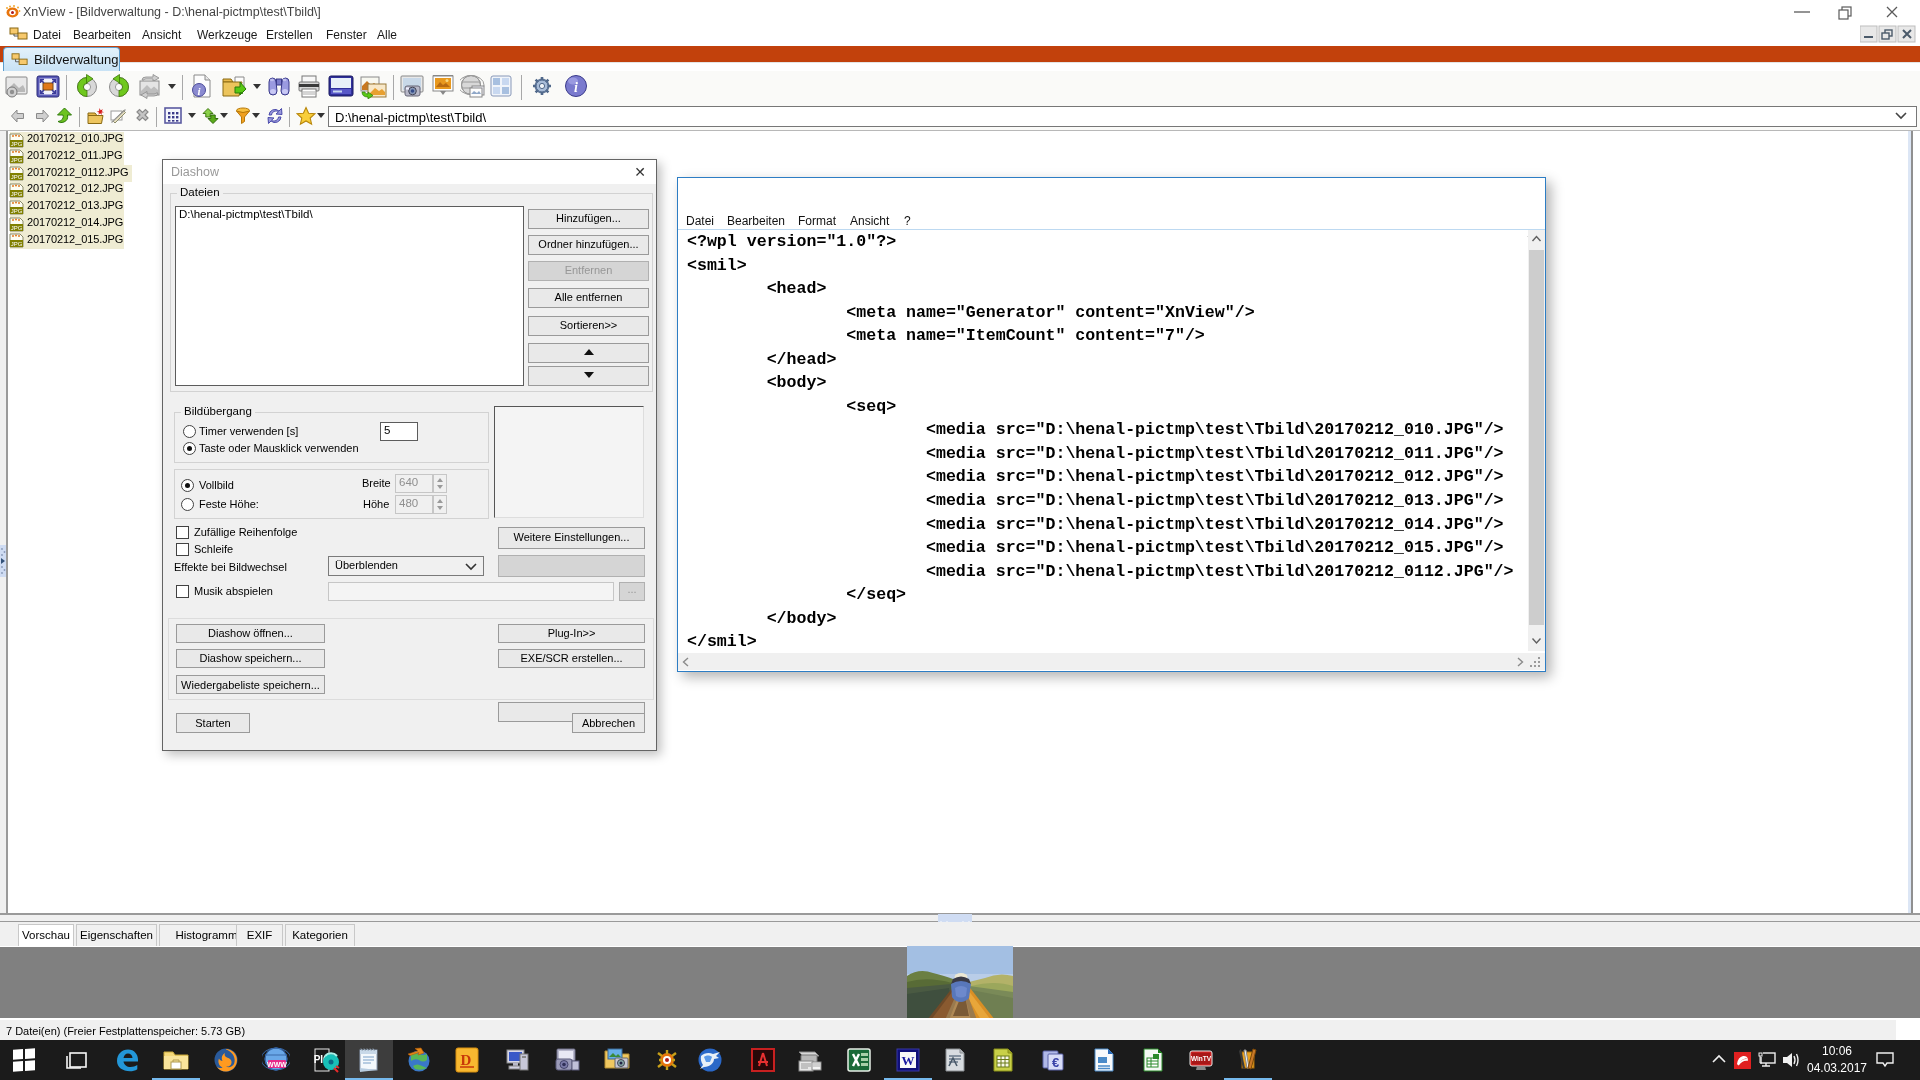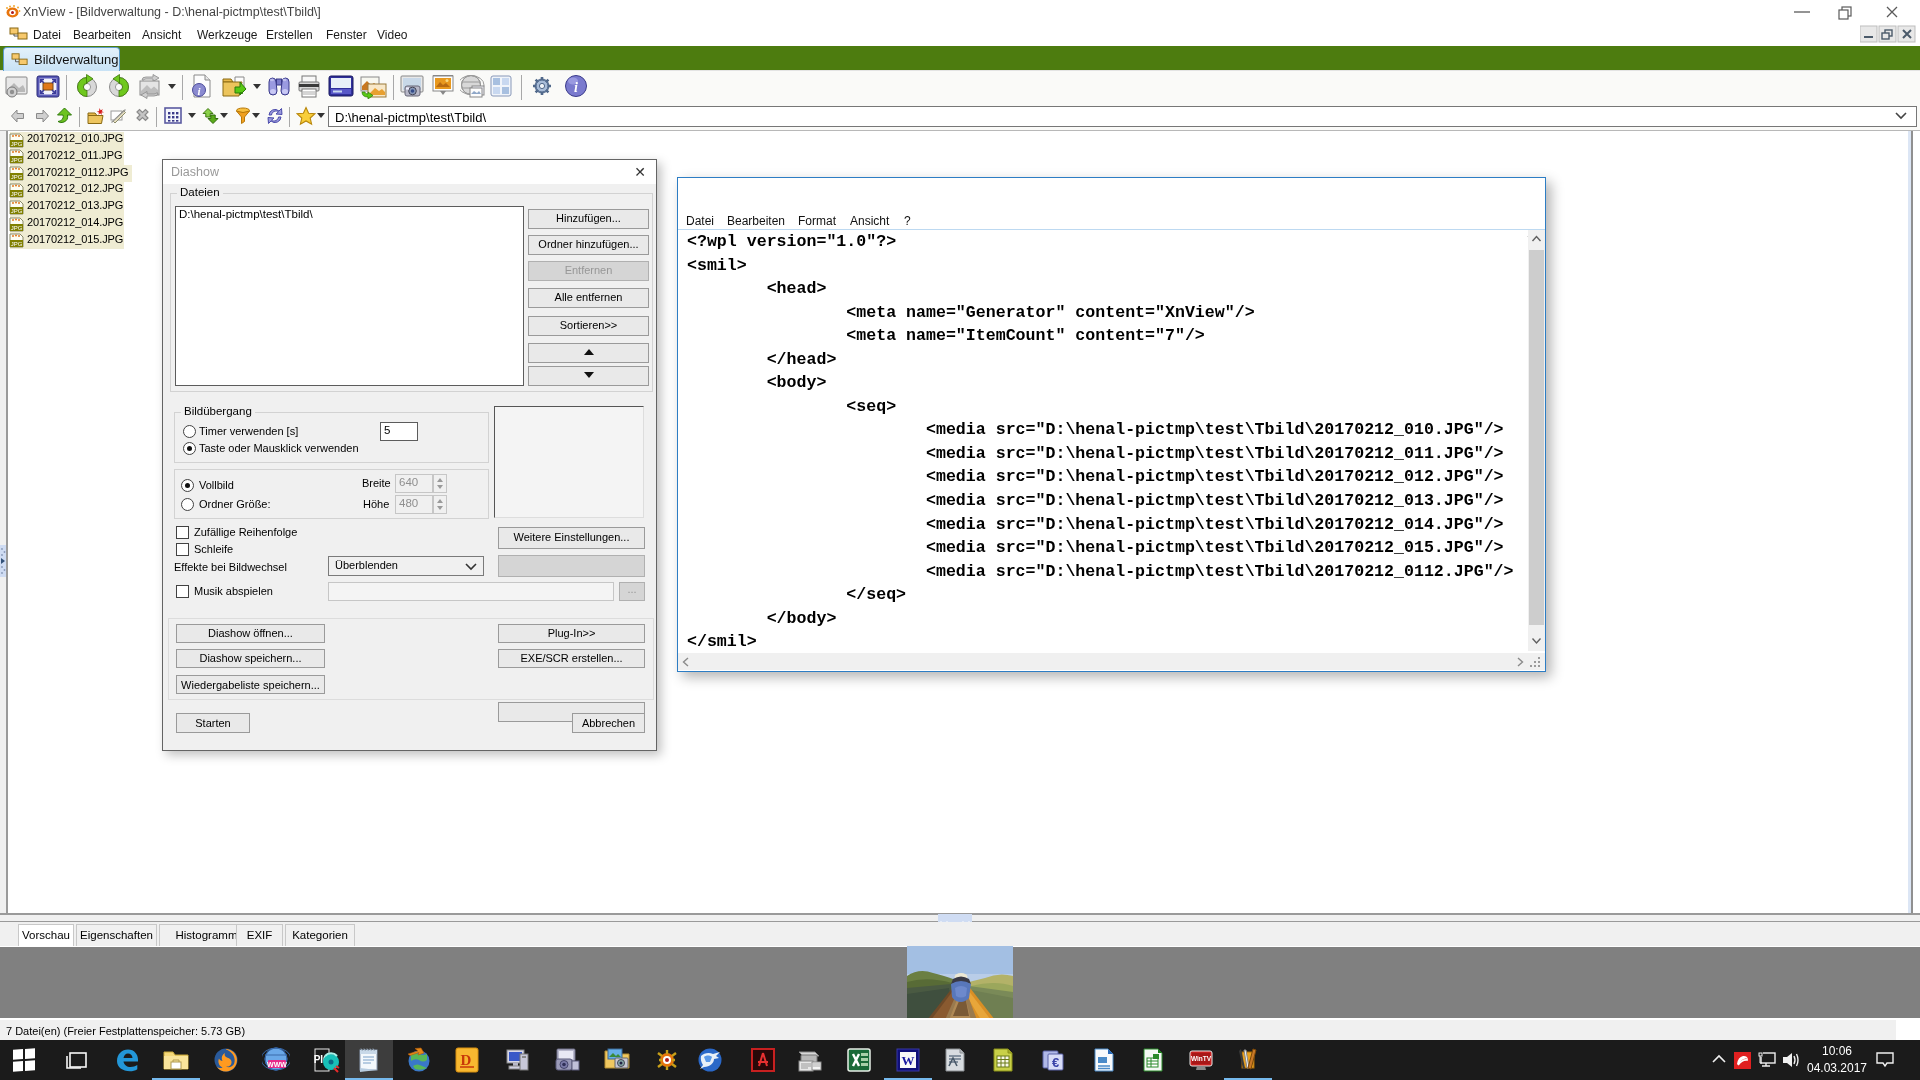--- a/index.html
+++ b/index.html
@@ -3,21 +3,21 @@
 <meta charset="utf-8">
 <style>
 * { margin:0; padding:0; box-sizing:border-box; }
 html,body { width:1920px; height:1080px; overflow:hidden; background:#fff;
   font-family:"Liberation Sans", sans-serif; }
 .abs { position:absolute; }
 #titlebar { position:absolute; left:0; top:0; width:1920px; height:24px; background:#ffffff; }
 #titlebar .ttext { position:absolute; left:23px; top:5px; font-size:12.5px; color:#444; }
 #menubar { position:absolute; left:0; top:24px; width:1920px; height:22px; background:#ffffff; }
 #menubar .mi { position:absolute; top:4px; font-size:12px; color:#1a1a1a; }
-#tabrow { position:absolute; left:0; top:46px; width:1920px; height:25px; background:#4d7c0f; border-bottom:1px solid #e4e4e4;}
+#tabrow { position:absolute; left:0; top:46px; width:1920px; height:17px; background:#c2410c; border-bottom:1px solid #e4e4e4;}
 #activetab { position:absolute; left:3px; top:1px; width:117px; height:24px;
   background:linear-gradient(#e3f1fb,#c8e2f5); border:1px solid #5c9ccc; border-bottom:none;
   border-radius:4px 4px 0 0; }
 #activetab span { position:absolute; left:30px; top:4px; font-size:13px; color:#111; }
 #toolbar1 { position:absolute; left:0; top:71px; width:1920px; height:33px; background:#fafaf8; }
 #toolbar2 { position:absolute; left:0; top:104px; width:1920px; height:27px; background:#fafaf8; border-bottom:1px solid #b8b8b8;}
 .sep1 { position:absolute; top:4px; width:1px; height:25px; background:#a8a8a8; }
 .sep2 { position:absolute; top:3px; width:1px; height:20px; background:#a8a8a8; }
 .dd { position:absolute; width:0; height:0; border-left:4px solid transparent; border-right:4px solid transparent; border-top:5px solid #333; }
 #addrfield { position:absolute; left:328px; top:2px; width:1589px; height:21px; background:#fff; border:1px solid #777; }
@@ -104,21 +104,21 @@
     <rect x="1" y="2" width="8" height="6" fill="#f7c96d" stroke="#8a6914"></rect>
     <rect x="9" y="7" width="9" height="6" fill="#f7c96d" stroke="#8a6914"></rect>
     <path d="M5 8 V10 H9" stroke="#555" fill="none"></path>
   </svg>
   <span class="mi" style="left:33px">Datei</span>
   <span class="mi" style="left:73px">Bearbeiten</span>
   <span class="mi" style="left:142px">Ansicht</span>
   <span class="mi" style="left:197px">Werkzeuge</span>
   <span class="mi" style="left:266px">Erstellen</span>
   <span class="mi" style="left:326px">Fenster</span>
-  <span class="mi" style="left:377px">Video</span>
+  <span class="mi" style="left:377px">Alle</span>
 
   <svg class="abs" style="left:1860px;top:1px" width="58" height="18" viewBox="0 0 58 18">
     <rect x="0" y="1" width="17" height="16" fill="#e8e8e8" stroke="#bdbdbd"></rect>
     <rect x="19" y="1" width="17" height="16" fill="#e8e8e8" stroke="#bdbdbd"></rect>
     <rect x="38" y="1" width="17" height="16" fill="#e8e8e8" stroke="#bdbdbd"></rect>
     <path d="M4 12 H13" stroke="#4a5a6a" stroke-width="2"></path>
     <rect x="25" y="5" width="7" height="6" fill="none" stroke="#4a5a6a" stroke-width="1.4"></rect>
     <rect x="22" y="8" width="7" height="6" fill="#e8e8e8" stroke="#4a5a6a" stroke-width="1.4"></rect>
     <path d="M43 5 L51 13 M51 5 L43 13" stroke="#4a5a6a" stroke-width="2"></path>
   </svg>
@@ -706,21 +706,21 @@
 <div class="field" style="left:217px;top:262px;width:38px;height:19px;">5</div>
 <div class="radio on" style="left:20px;top:282px;"></div>
 <div class="lbl" style="left:36px;top:282px;">Taste oder Mausklick verwenden</div>
 <div class="grp" style="left:11px;top:309px;width:315px;height:50px;"></div>
 <div class="radio on" style="left:18px;top:319px;"></div>
 <div class="lbl" style="left:36px;top:319px;">Vollbild</div>
 <div class="lbl" style="left:199px;top:317px;">Breite</div>
 <div class="fieldd" style="left:232px;top:314px;width:38px;height:19px;">640</div>
 <div class="spin" style="left:270px;top:314px;"></div>
 <div class="radio" style="left:18px;top:338px;"></div>
-<div class="lbl" style="left:36px;top:338px;">Ordner Größe:</div>
+<div class="lbl" style="left:36px;top:338px;">Feste Höhe:</div>
 <div class="lbl" style="left:200px;top:338px;">Höhe</div>
 <div class="fieldd" style="left:232px;top:335px;width:38px;height:19px;">480</div>
 <div class="spin" style="left:270px;top:335px;"></div>
 <div style="position:absolute;left:331px;top:246px;width:150px;height:112px;background:#f4f4f4;border-top:1px solid #555;border-left:1px solid #555;border-right:1px solid #ddd;border-bottom:1px solid #ddd;"></div>
 <div class="check" style="left:13px;top:366px;"></div>
 <div class="lbl" style="left:31px;top:366px;">Zufällige Reihenfolge</div>
 <div class="check" style="left:13px;top:383px;"></div>
 <div class="lbl" style="left:31px;top:383px;">Schleife</div>
 <div class="lbl" style="left:11px;top:401px;">Effekte bei Bildwechsel</div>
 <div class="btn" style="left:165px;top:396px;width:156px;height:20px;text-align:left;padding:2px 0 0 6px;background:#f0f0f0;border-color:#7a7a7a;">Überblenden<svg style="position:absolute;right:6px;top:6px" width="12" height="8" viewBox="0 0 12 8">

